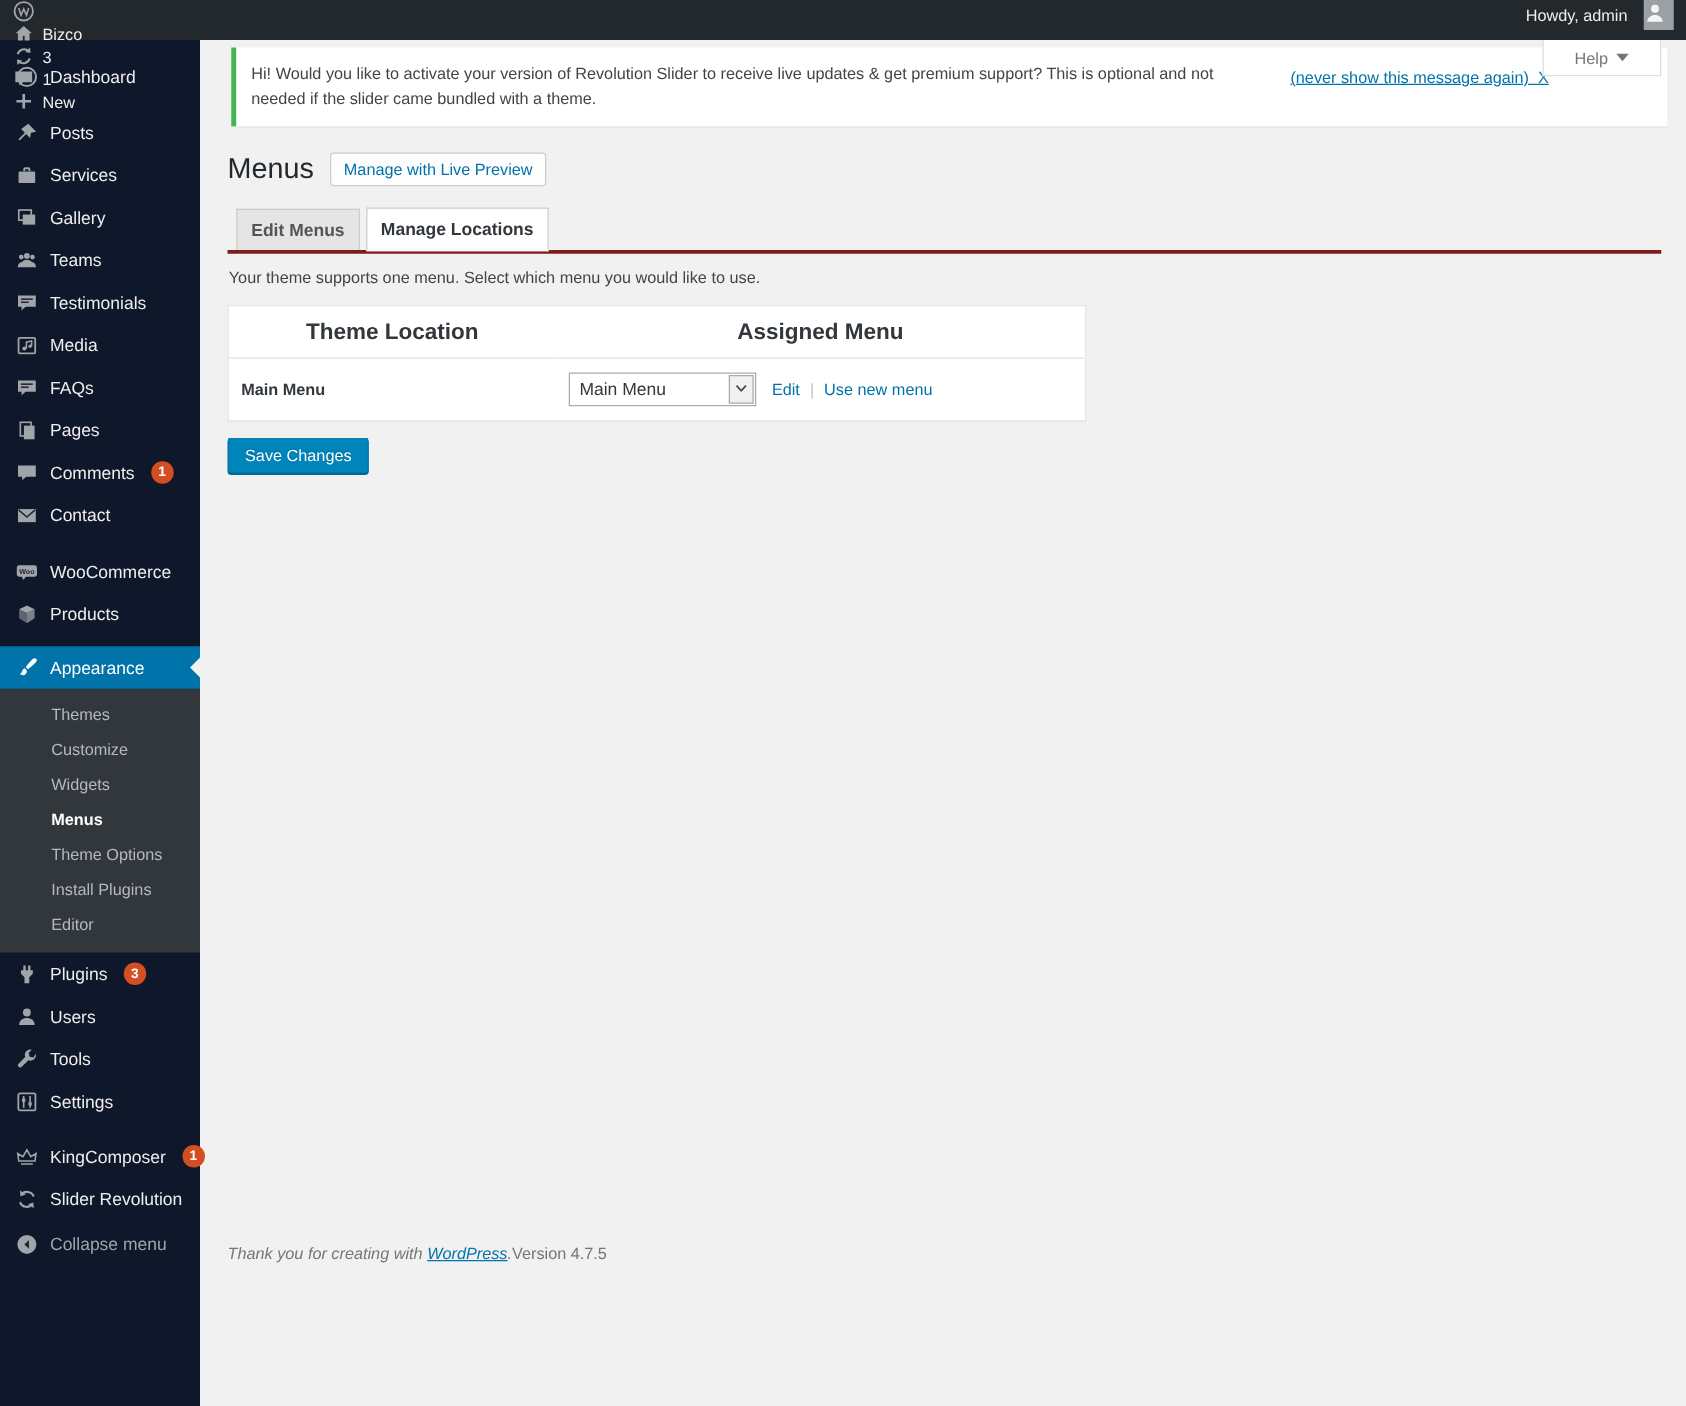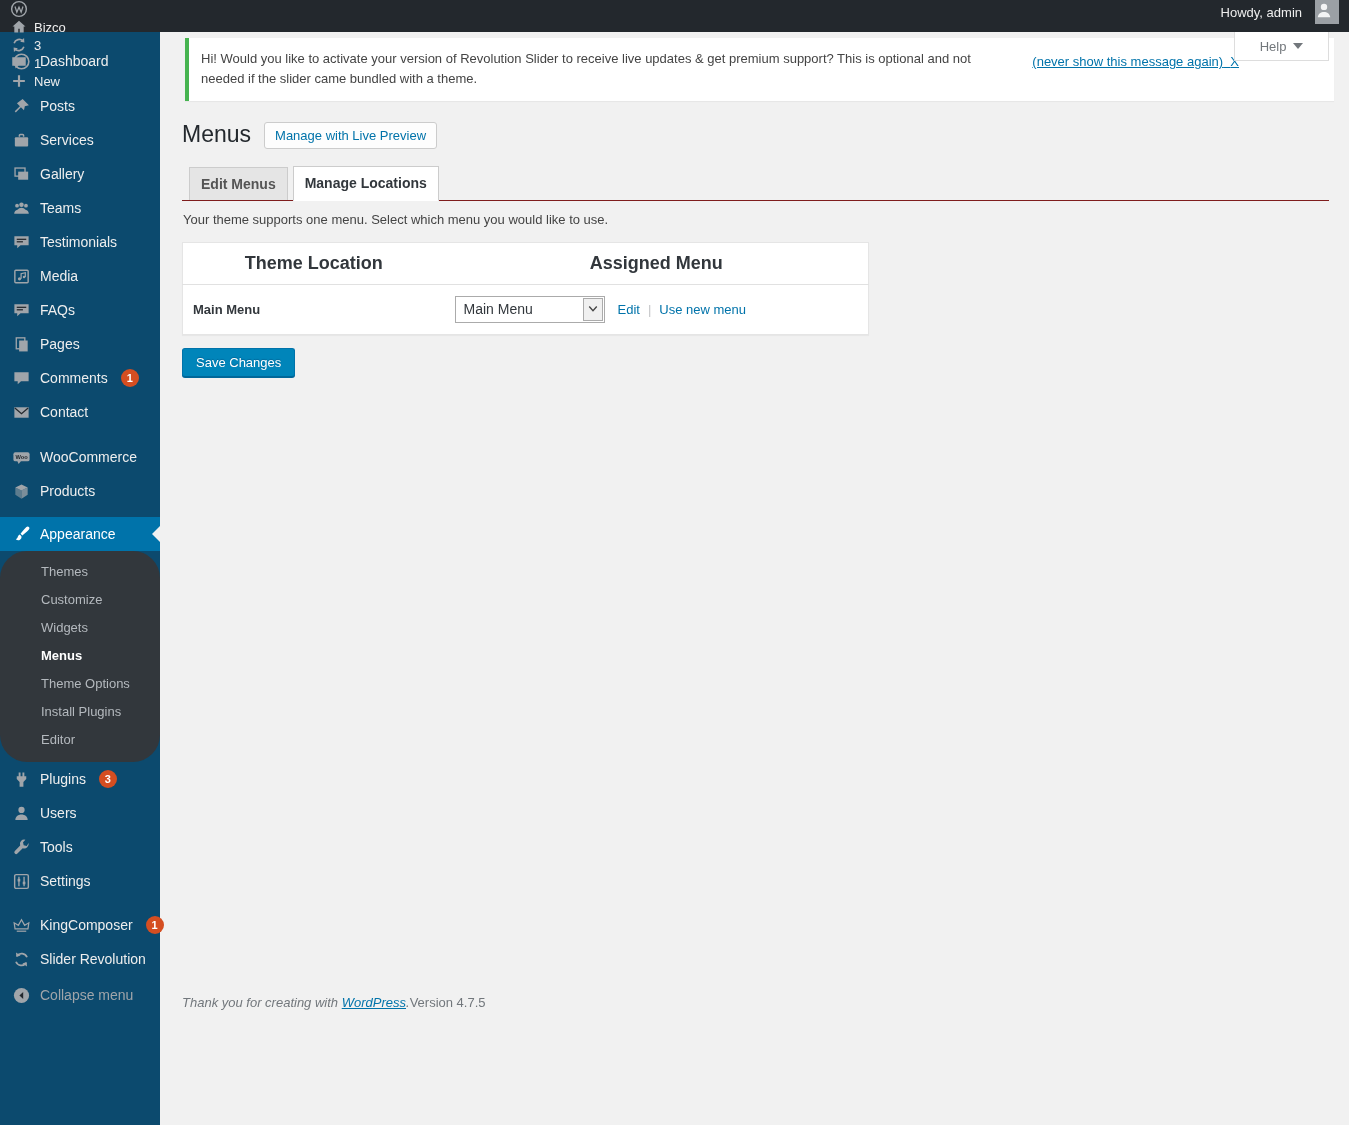--- a/index.html
+++ b/index.html
@@ -20,39 +20,39 @@
     display:flex; justify-content:space-between; z-index:50;
   }
   .ab-side { display:flex; align-items:stretch;flex-direction:column; }
   .ab-item { display:flex; align-items:center; gap:6px; padding:0 10px; cursor:pointer; white-space:nowrap; }
   .ab-item svg { width:18px; height:18px; color:#a0a5aa; }
   .ab-avatar { width:24px; height:24px; margin-left:7px; background:#9ba0a5; overflow:hidden; }
 
   
   #sidebar {
     position:absolute; top:32px; left:0; bottom:0; width:160px;
-    background:#0c4a6e; font-size:14px; color:#eee;
+    background:#0f172a; font-size:14px; color:#eee;
   }
   .menu-top-pad { height:12px; }
   .menu-item {
     display:flex; align-items:center; height:34px; padding-left:12px; gap:9px;
     cursor:pointer; position:relative; color:#eee;
   }
   .menu-item svg { width:19px; height:19px; color:#a0a5aa; flex:none; }
   .menu-sep { height:11px; }
   .menu-item.active { background:#0073aa; color:#fff; }
   .menu-item.active svg { color:#fff; }
   .menu-arrow {
     position:absolute; right:0; top:50%; margin-top:-8px;
     width:0; height:0;
     border-top:8px solid transparent; border-bottom:8px solid transparent;
     border-right:8px solid #f1f1f1;
   }
   .menu-item.dim { color:#a0a5aa; }
-  .submenu { background:#32373c; padding:7px 0 8px;border-radius:27px; }
+  .submenu { background:#32373c; padding:7px 0 8px; }
   .submenu-item { padding:7px 4px 7px 41px; font-size:13px; color:#b4b9be; cursor:pointer; line-height:14px; }
   .submenu-item.current { color:#fff; font-weight:bold; }
   .badge {
     display:inline-block; min-width:18px; height:18px; line-height:18px;
     background:#d54e21; color:#fff; font-size:11px; font-weight:600;
     border-radius:9px; text-align:center; padding:0 5px; margin-left:4px;
   }
 
   
   #content { position:absolute; left:160px; top:32px; right:0; bottom:0; }
@@ -80,21 +80,21 @@
   }
 
   .wrap { padding:0 20px 0 22px; }
   .title-row { margin-top:20px; display:flex; align-items:center; gap:13px; }
   h1.page-title { margin:0; font-size:23px; font-weight:400; color:#23282d; line-height:1.2; }
   .page-title-action {
     padding:5px 10px; font-size:13px; color:#0073aa; background:#fdfdfd;
     border:1px solid #ccc; border-radius:3px; cursor:pointer; white-space:nowrap;
   }
 
-  .nav-tab-wrapper { margin-top:17px; border-bottom:1px solid #7f1d1d; padding-left:7px; }
+  .nav-tab-wrapper { margin-top:17px; border-bottom:3px solid #7f1d1d; padding-left:7px; }
   .nav-tab {
     display:inline-block; vertical-align:bottom;
     padding:8px 11px; font-size:14px; font-weight:600;
     color:#555; background:#e5e5e5; border:1px solid #ccc; border-bottom:none;
     margin:0 5px 0 0; cursor:pointer;
   }
   .nav-tab.active {
     background:#fff; color:#32373c;
     margin-bottom:-1px; border-bottom:1px solid #fff; padding-bottom:9px;
   }

